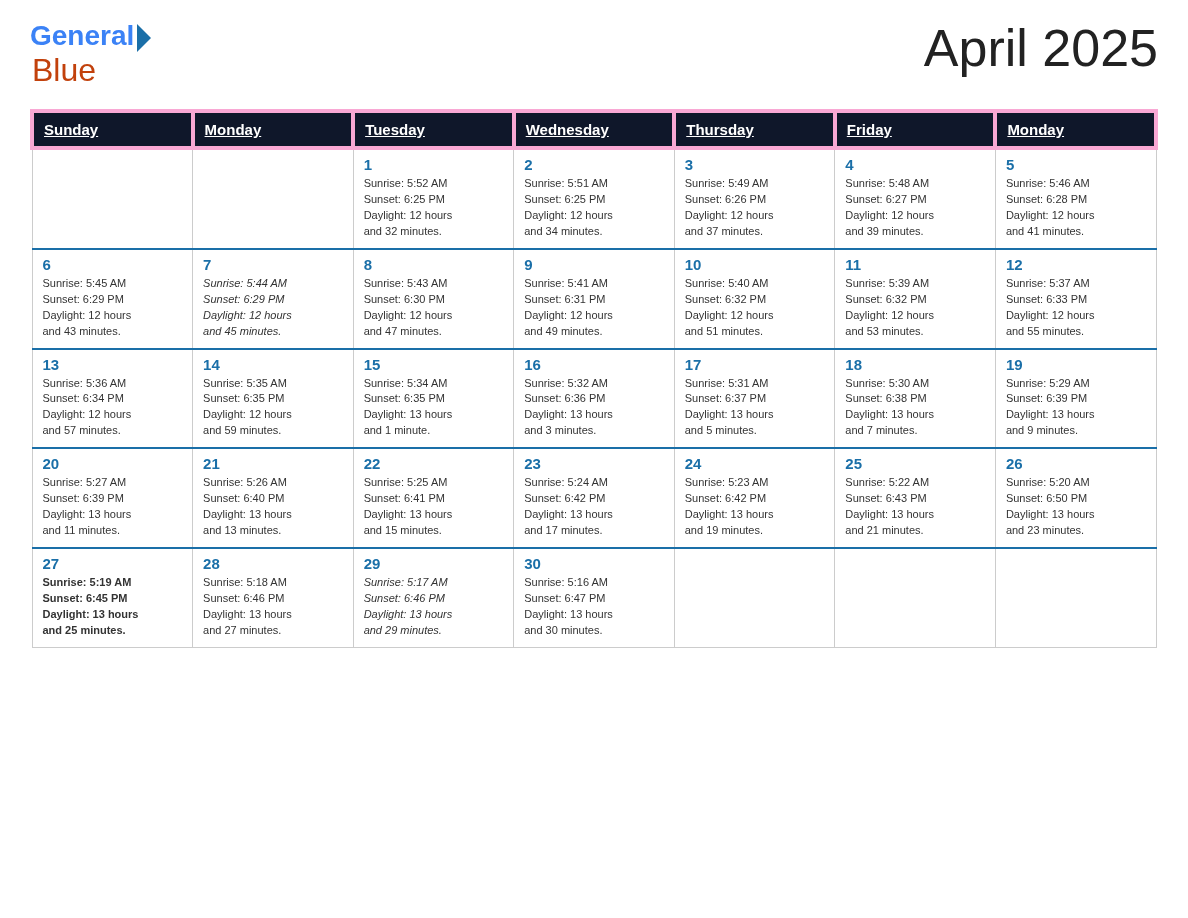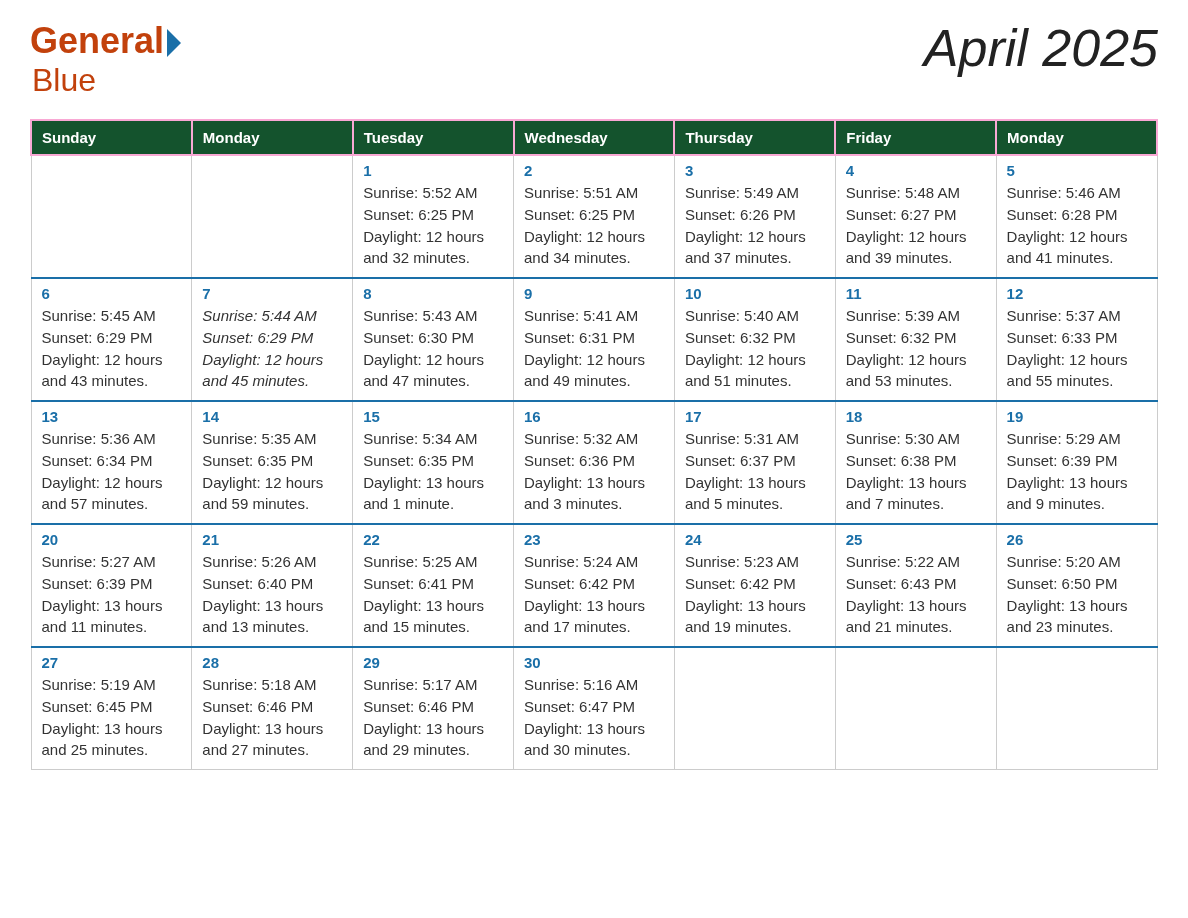--- a/index.html
+++ b/index.html
@@ -19,66 +19,66 @@
     .logo {
       display: flex;
       flex-direction: column;
       align-items: flex-start;
     }
     .logo-top {
       display: flex;
       align-items: center;
     }
     .logo-general {
-      font-size: 36px;
+      font-size: 28px;
       font-weight: bold;
-      color: #c2410c;
+      color: #3b82f6;
     }
     .logo-arrow {
       width: 0;
       height: 0;
       border-left: 14px solid #1a6fa8;
       border-top: 14px solid transparent;
       border-bottom: 14px solid transparent;
       margin-left: 3px;
       margin-top: 4px;
     }
     .logo-blue {
       font-size: 32px;
       font-weight: normal;
       color: #c2410c;
       margin-left: 2px;
     }
     .title-section {
       text-align: right;
-      font-style: italic;
     }
     .month-year {
       font-size: 52px;
       font-weight: normal;
       color: #222;
       line-height: 1.1;
     }
     .location {
       font-size: 22px;
       color: #444;
       margin-top: 4px;
     }
     .calendar {
       width: 100%;
       border-collapse: collapse;
     }
     .calendar thead tr th {
-      background: #14532d;
+      background: #0f172a;
       color: #fff;
       font-size: 15px;
       font-weight: bold;
       padding: 8px 10px;
       text-align: left;
-      border: 2px solid #f9a8d4;
+      border: 4px solid #f9a8d4;
+      text-decoration: underline;
     }
     .calendar tbody tr td {
       vertical-align: top;
       padding: 6px 10px 8px 10px;
       border: 1px solid #ccc;
       width: 14.28%;
       min-height: 90px;
       font-size: 13px;
       color: #333;
       background: #fff;
@@ -87,21 +87,21 @@
       background: #fff;
     }
     .day-number {
       font-size: 15px;
       font-weight: bold;
       color: #1a6fa8;
       display: block;
       margin-bottom: 3px;
     }
     .day-info {
-      font-size: 15px;
+      font-size: 11px;
       color: #333;
       line-height: 1.45;
     }
     .row-divider td {
       border-top: 2px solid #1a6fa8 !important;
     }
   </style>
 </head>
 <body>
 
@@ -319,35 +319,35 @@
           <span class="day-number">26</span>
           <div class="day-info" style="white-space: pre-line;">Sunrise: 5:20 AM
 Sunset: 6:50 PM
 Daylight: 13 hours
 and 23 minutes.</div>
         </td>
       </tr>
       <tr class="row-divider">
         <td>
           <span class="day-number">27</span>
-          <div class="day-info" style="white-space: pre-line;">Sunrise: 5:19 AM
+          <div class="day-info" style="white-space: pre-line; font-weight: bold;">Sunrise: 5:19 AM
 Sunset: 6:45 PM
 Daylight: 13 hours
 and 25 minutes.</div>
         </td>
         <td>
           <span class="day-number">28</span>
           <div class="day-info" style="white-space: pre-line;">Sunrise: 5:18 AM
 Sunset: 6:46 PM
 Daylight: 13 hours
 and 27 minutes.</div>
         </td>
         <td>
           <span class="day-number">29</span>
-          <div class="day-info" style="white-space: pre-line;">Sunrise: 5:17 AM
+          <div class="day-info" style="white-space: pre-line; font-style: italic;">Sunrise: 5:17 AM
 Sunset: 6:46 PM
 Daylight: 13 hours
 and 29 minutes.</div>
         </td>
         <td>
           <span class="day-number">30</span>
           <div class="day-info" style="white-space: pre-line;">Sunrise: 5:16 AM
 Sunset: 6:47 PM
 Daylight: 13 hours
 and 30 minutes.</div>

